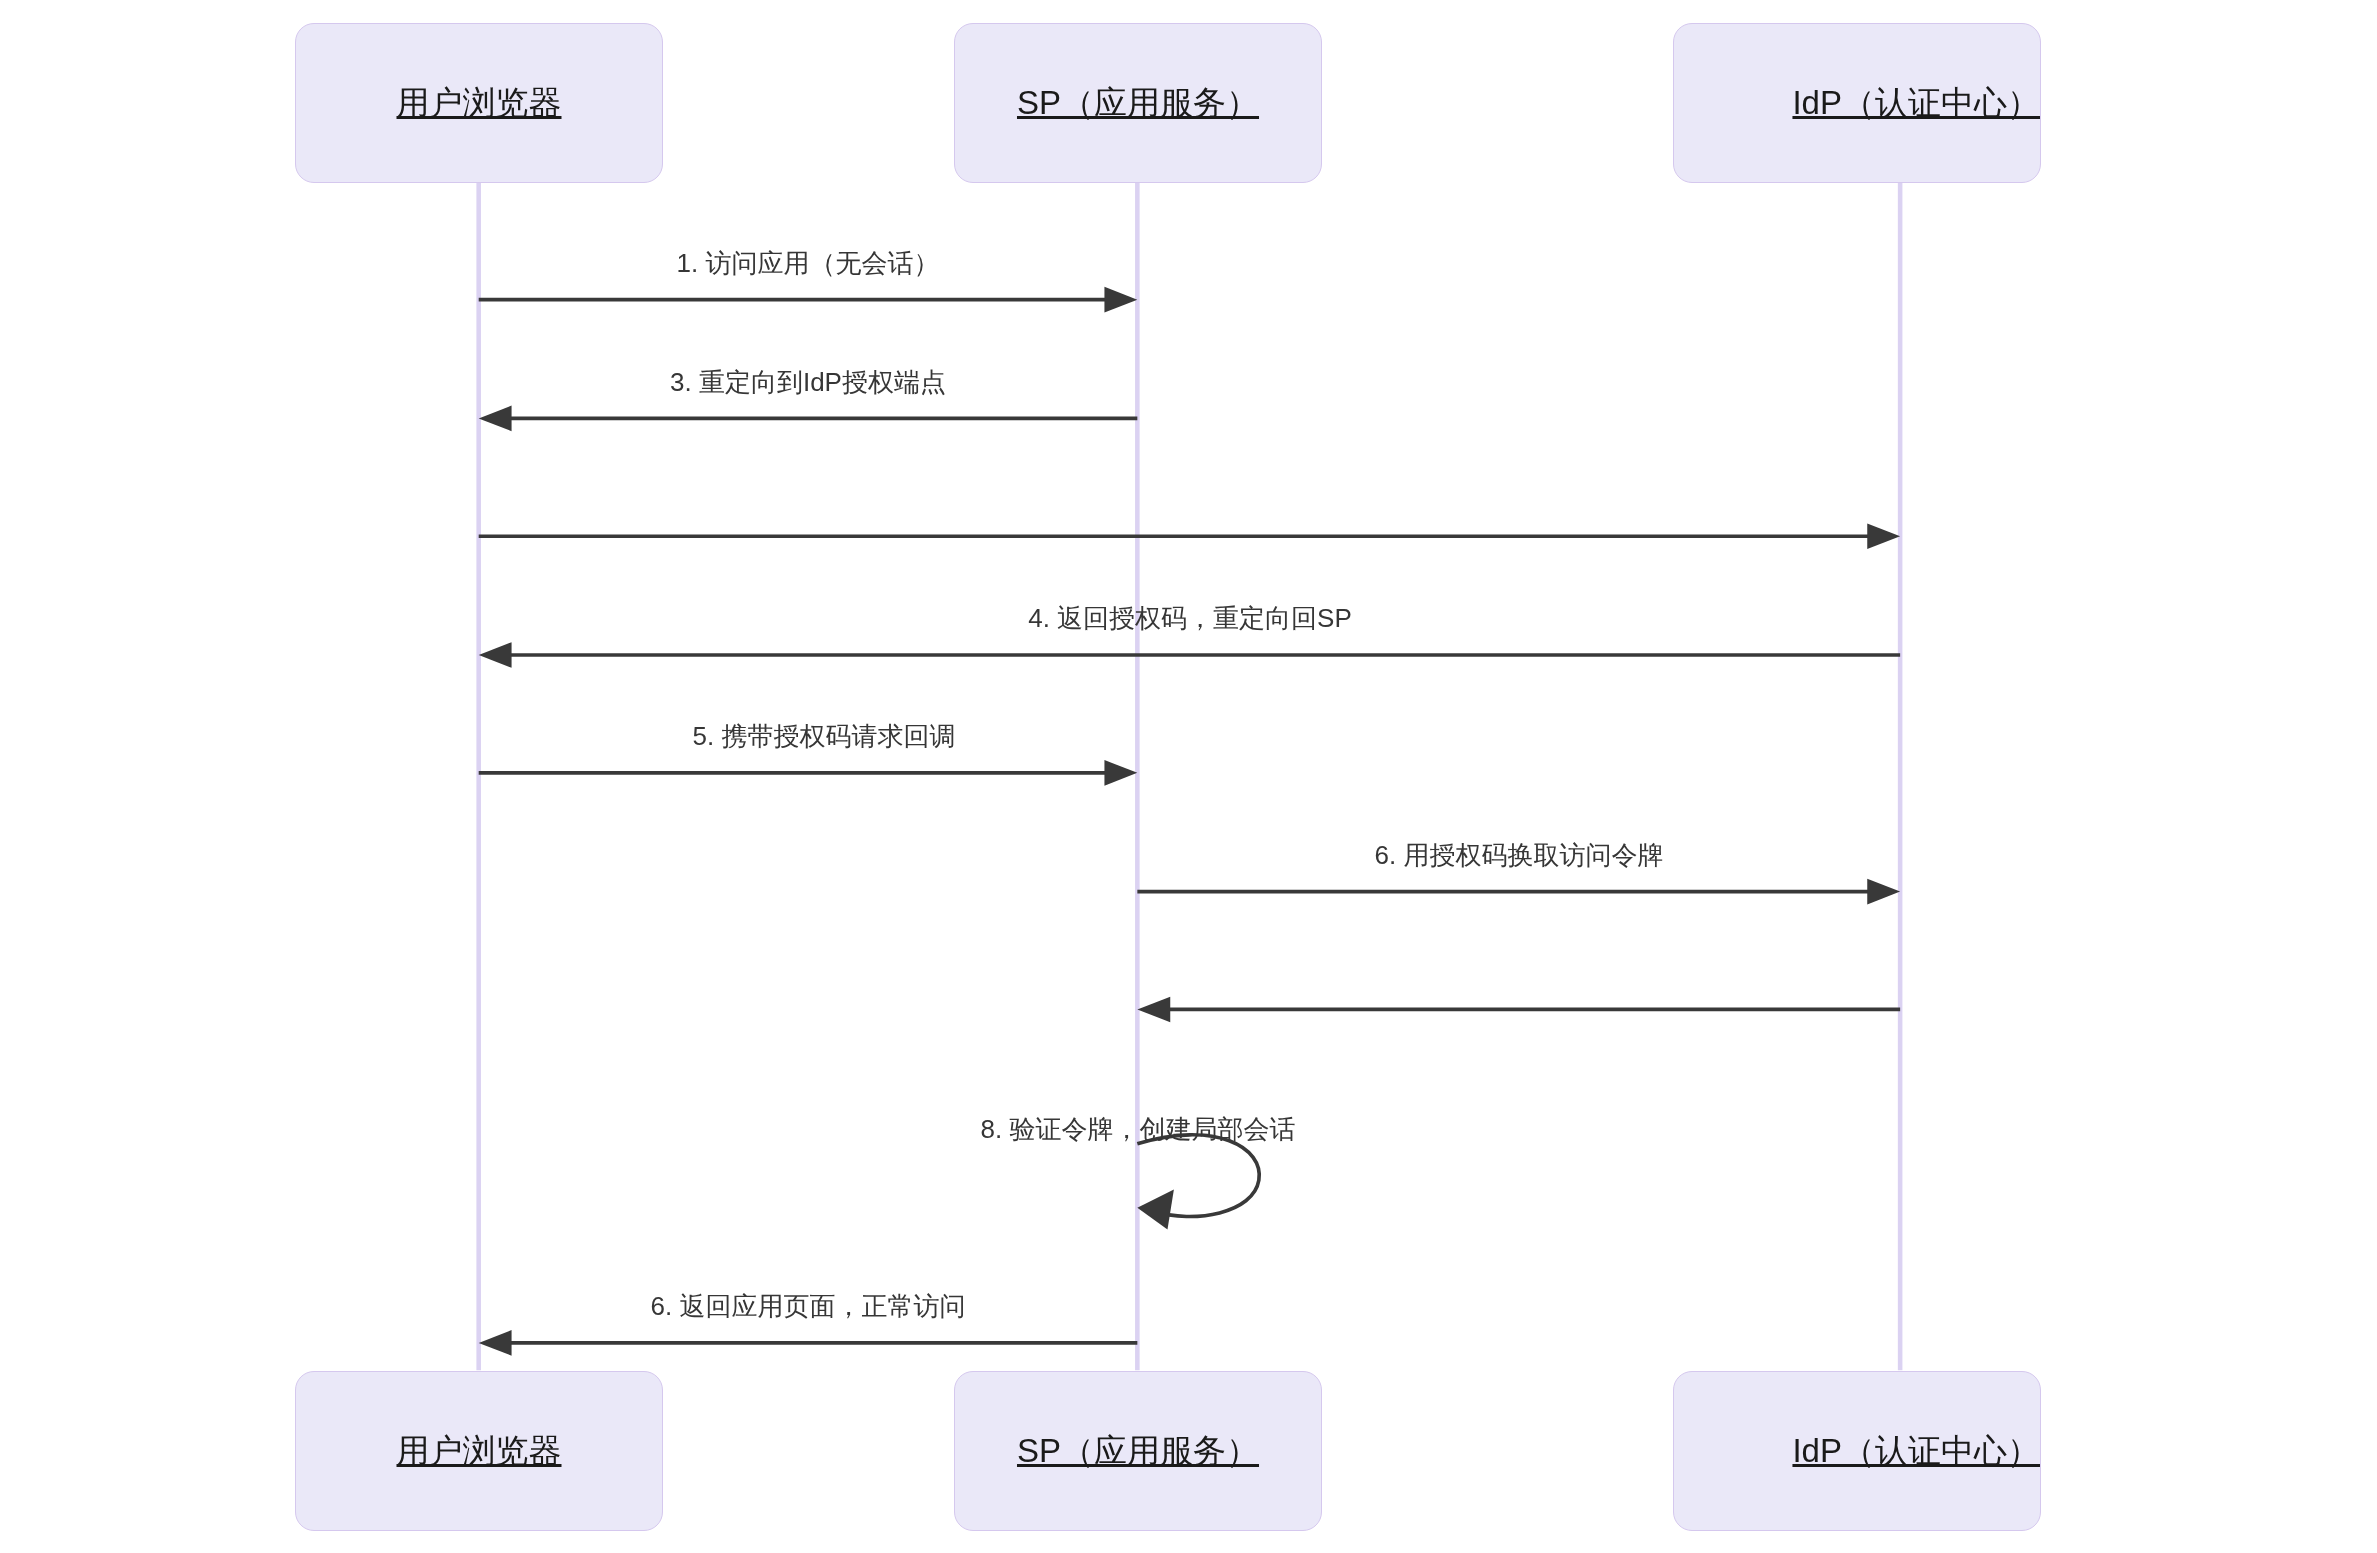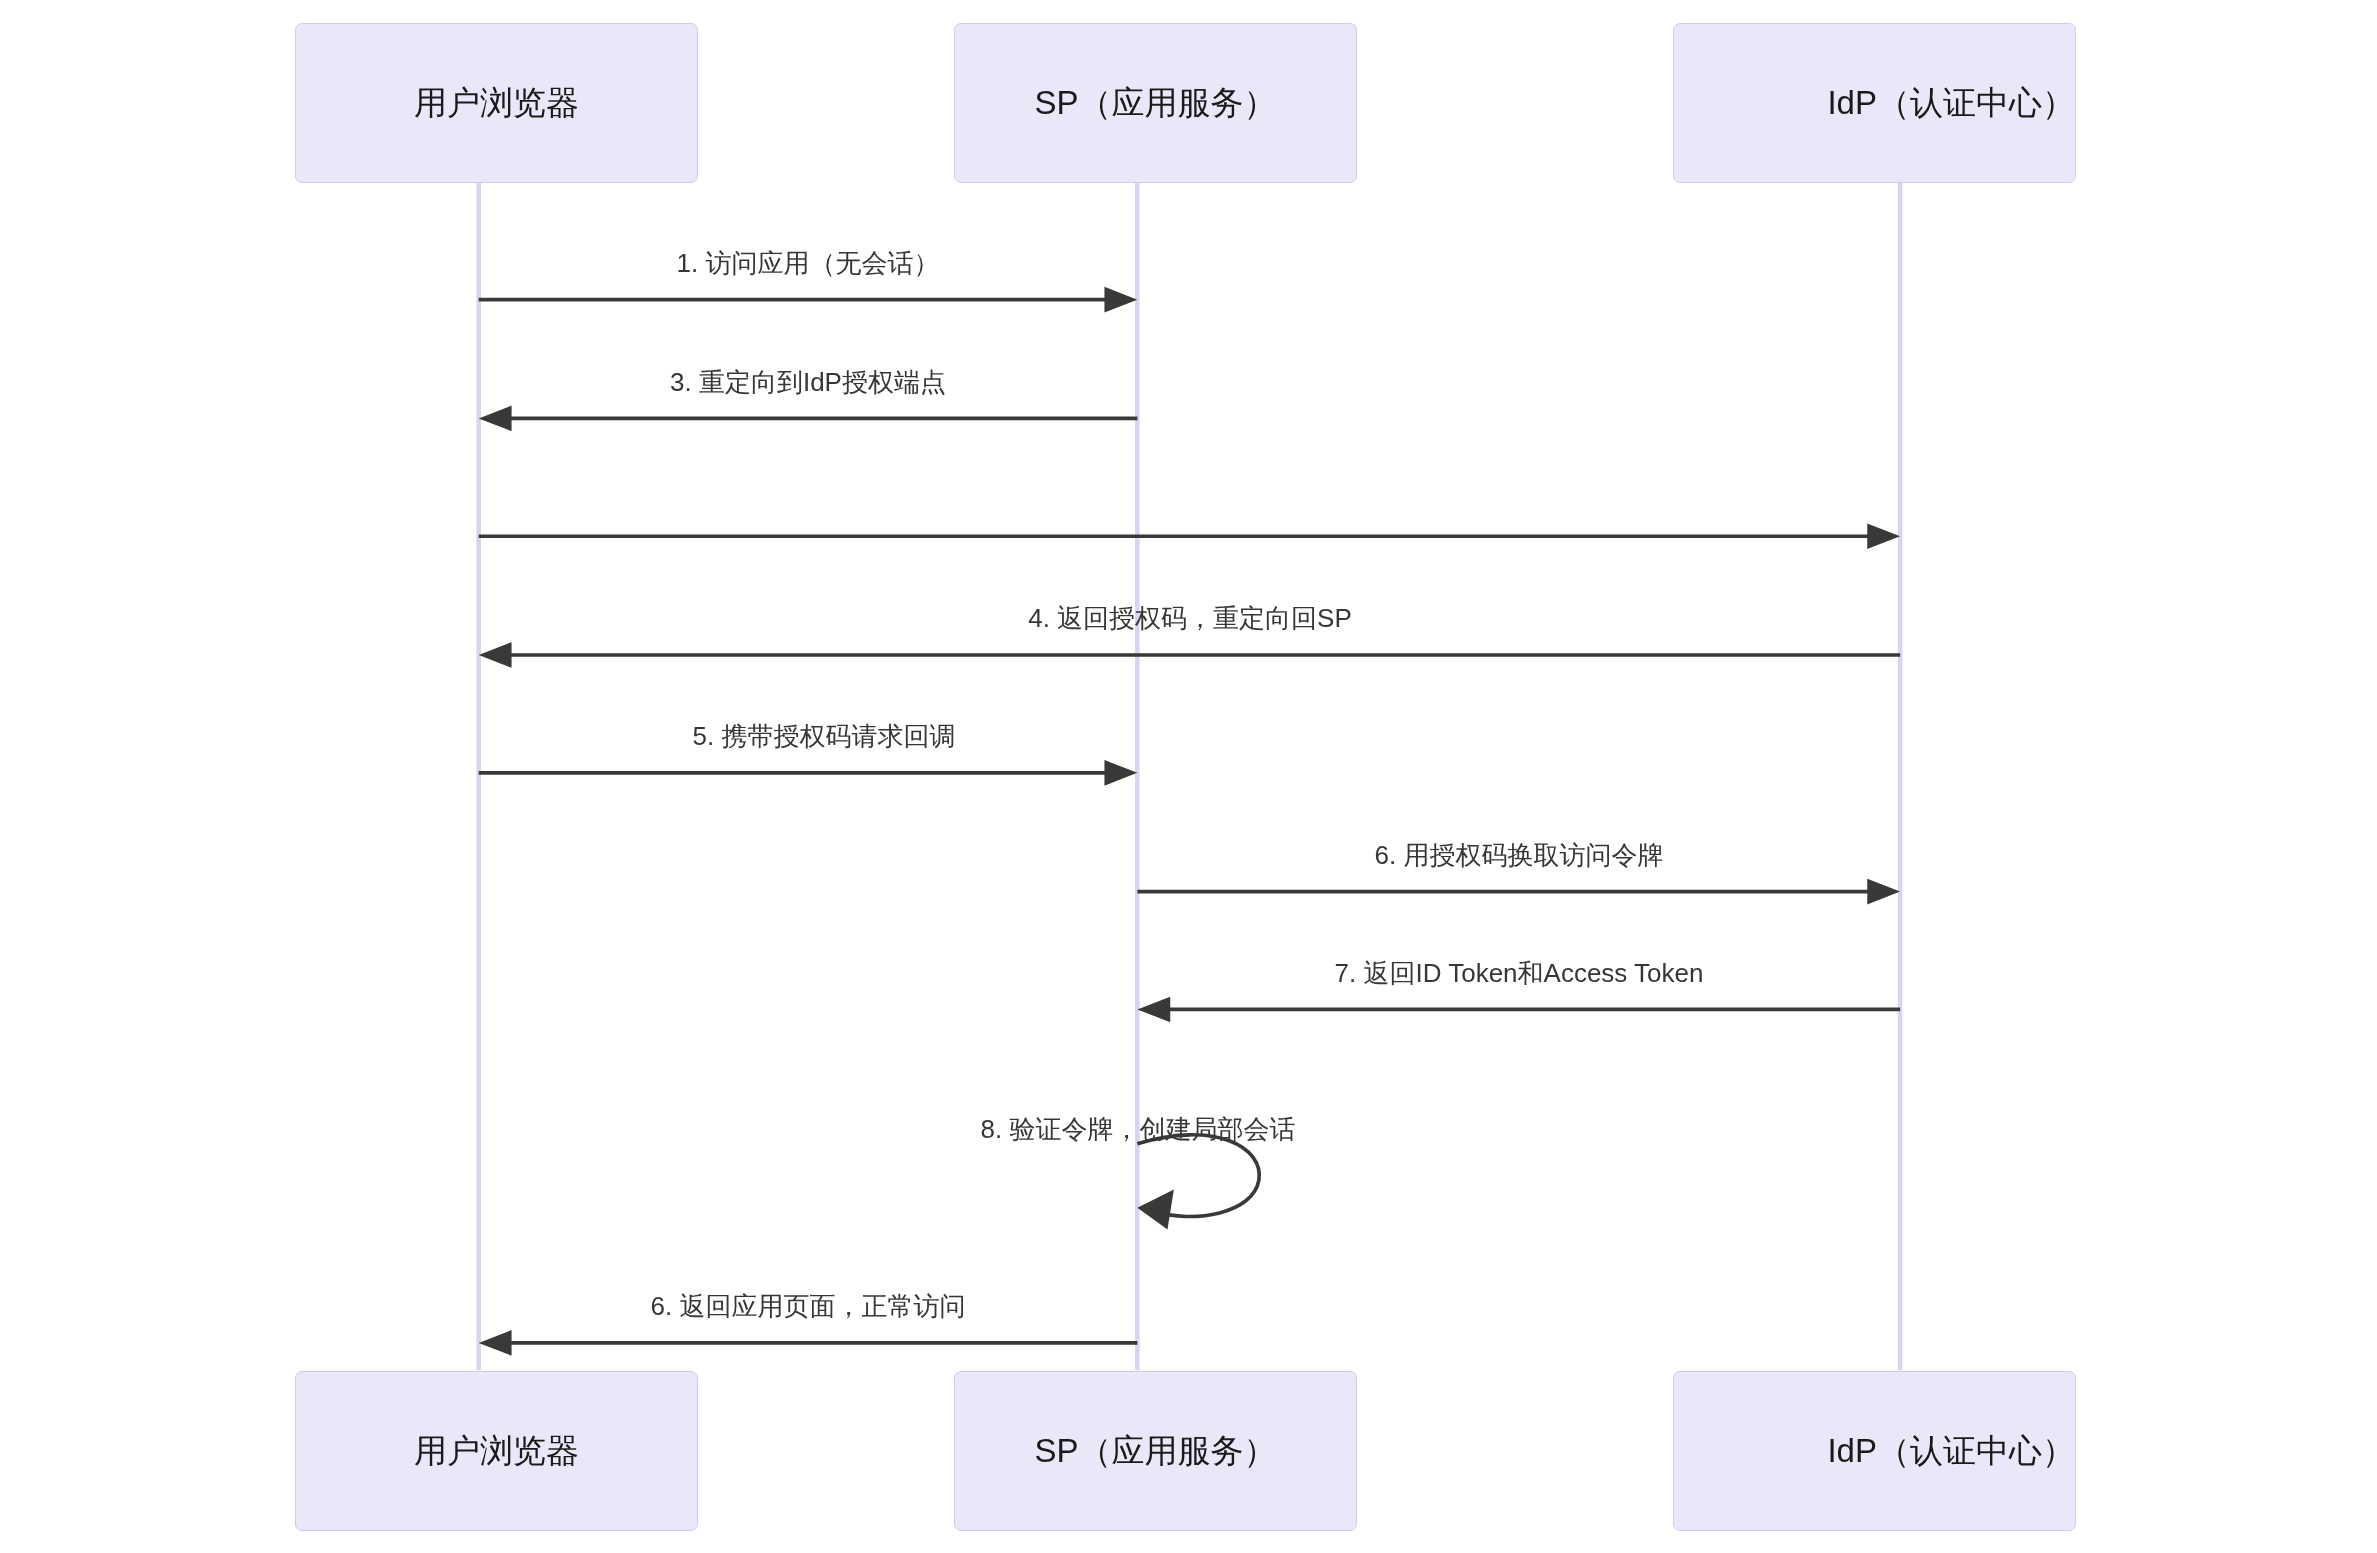--- a/index.html
+++ b/index.html
@@ -7,32 +7,33 @@
     position: relative;
     width: 2377px;
     height: 1553px;
     background: #ffffff;
     font-family: "Liberation Sans", "DejaVu Sans", sans-serif;
     overflow: hidden;
   }
   .layer { position: absolute; left: 0; top: 0; }
   .actor {
     position: absolute;
-    width: 403px;
+    width: 368px;
     height: 160px;
     box-sizing: border-box;
     background: #EAE8F8;
     border: 1.8px solid #D5C8EE;
-    border-radius: 7px;
+    border-radius: 19px;
     display: flex;
     align-items: center;
     justify-content: center;
     font-size: 33px;
     color: #1a1a1a;
     z-index: 2;
+    text-decoration: underline;
   }
   .actor.top { top: 23px; }
   .actor.bottom { top: 1371px; }
   .actor.a-browser { left: 295px; }
   .actor.a-sp { left: 954px; }
   .actor.a-idp { left: 1673px; justify-content: flex-end; }
   .msg {
     position: absolute;
     transform: translateX(-50%);
     white-space: nowrap;
@@ -99,18 +100,17 @@
   </div>
   <div class="actor bottom a-idp">
     <span>IdP（认证中心）</span>
   </div>
 
   <div class="msg" style="left:808px;  top:245px;">1. 访问应用（无会话）</div>
   <div class="msg" style="left:808px;  top:364px;">3. 重定向到IdP授权端点</div>
   <div class="msg" style="left:1190px; top:600px;">4. 返回授权码，重定向回SP</div>
   <div class="msg" style="left:824px;  top:718px;">5. 携带授权码请求回调</div>
   <div class="msg" style="left:1519px; top:837px;">6. 用授权码换取访问令牌</div>
-  <div class="msg" style="left:1519px; top:955px;">7. 返回ID Token和Access Token</div>
   <div class="msg" style="left:1138px; top:1067px;margin-top:44px;">8. 验证令牌，创建局部会话</div>
   <div class="msg" style="left:808px;  top:1288px;">6. 返回应用页面，正常访问</div>
 
 </div>
 
 
 </body></html>

